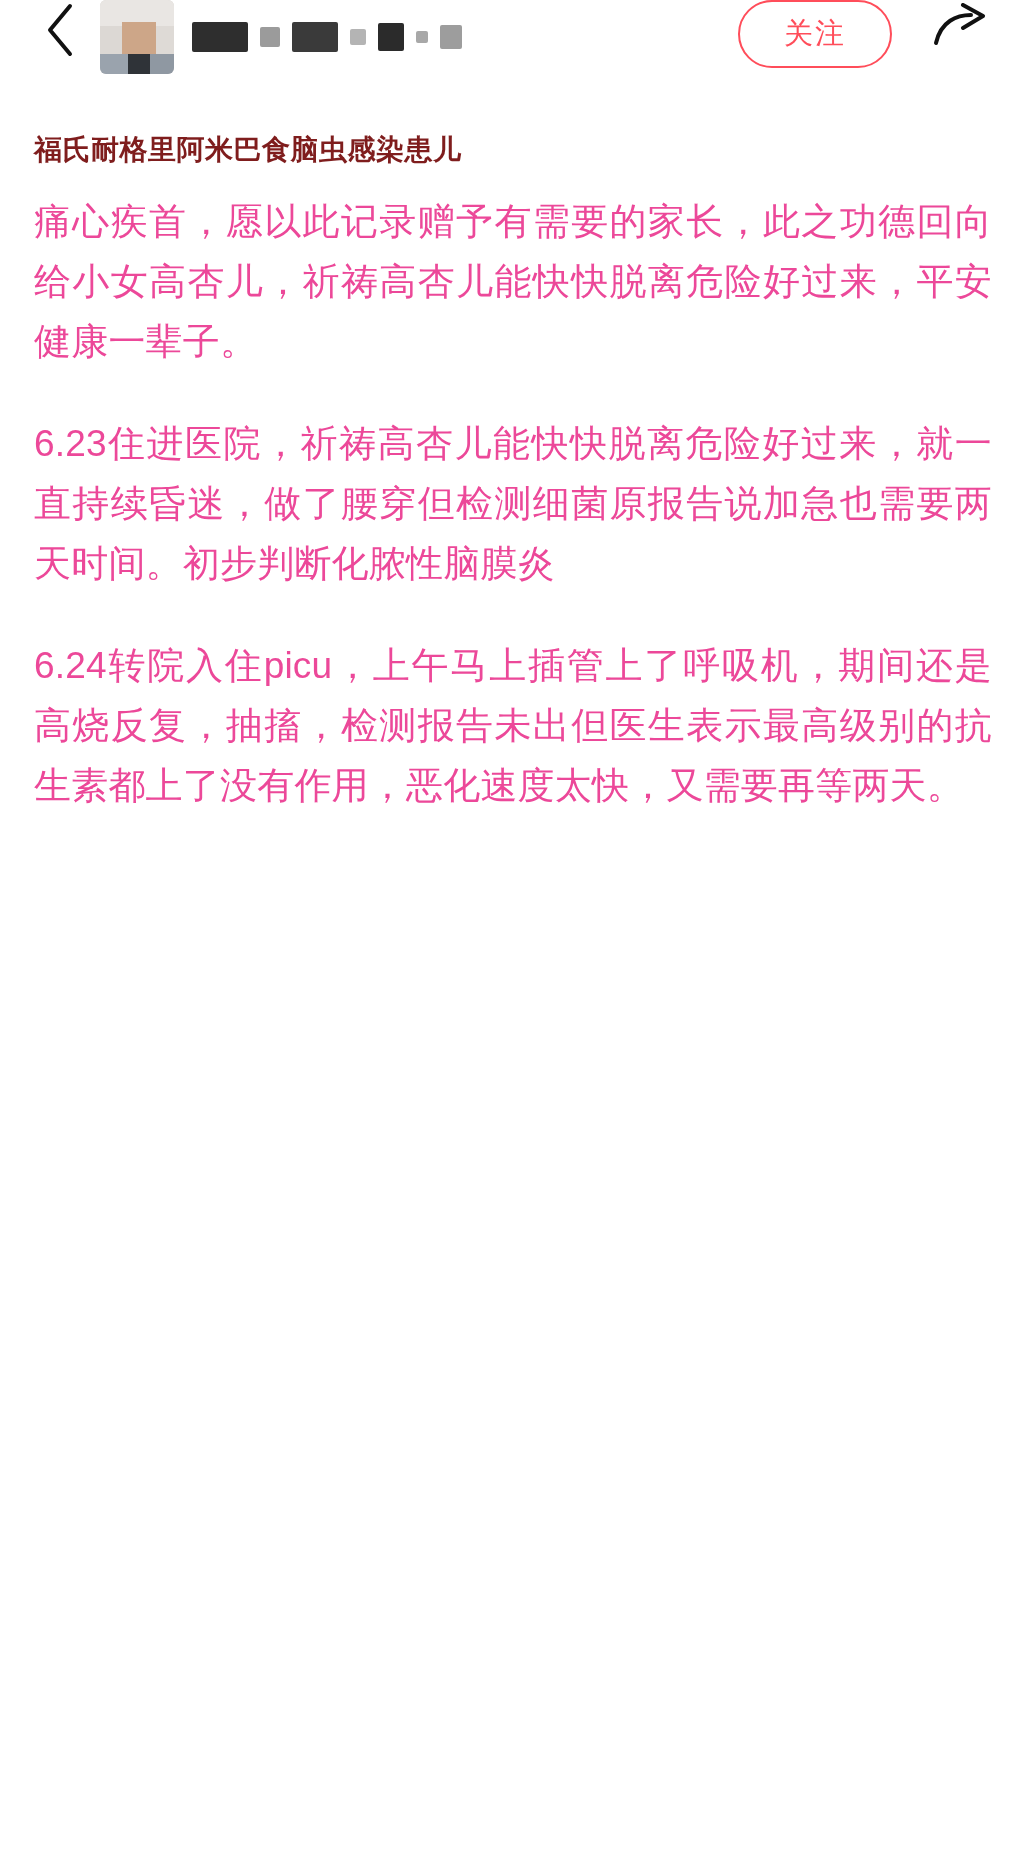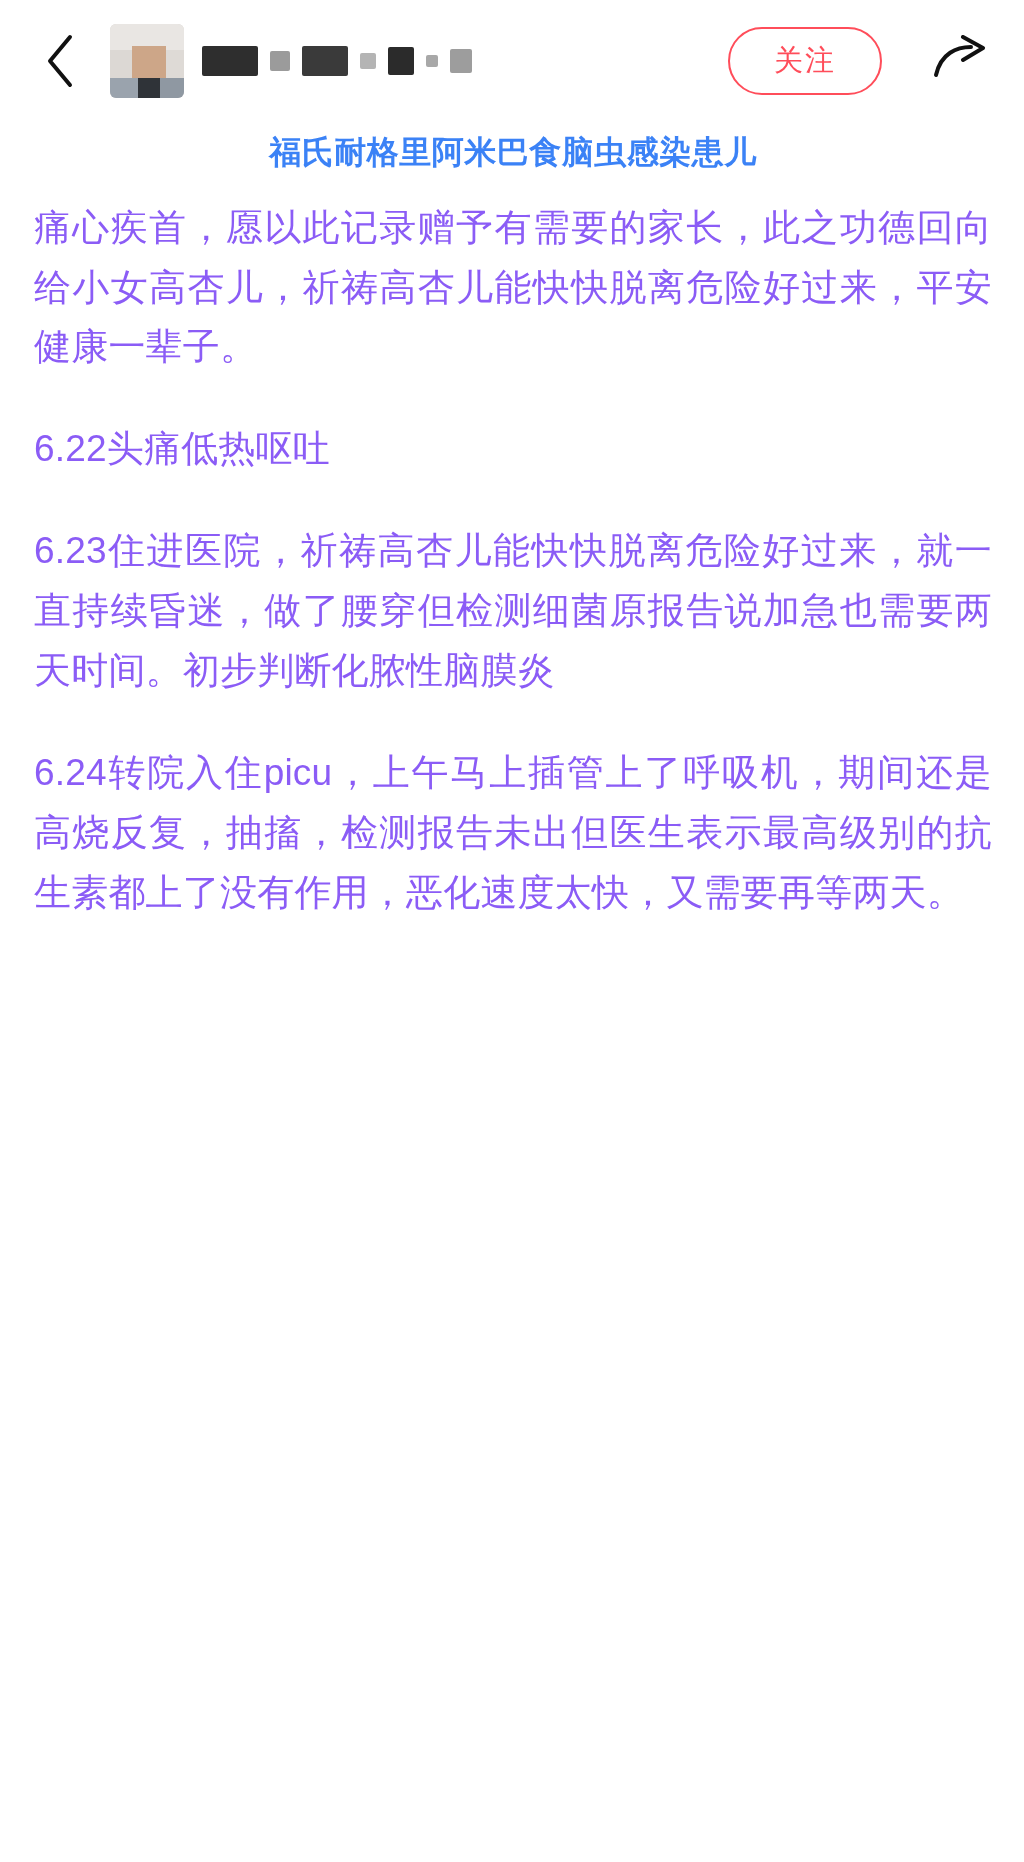--- a/index.html
+++ b/index.html
@@ -21,24 +21,23 @@
     height: 1862px;
     background: #ffffff;
     box-sizing: border-box;
   }
 
   
   .topbar {
     position: relative;
     height: 122px;
     display: flex;
-    align-items: center;
+    align-items: flex-start;
     padding: 0 34px 0 38px;
     box-sizing: border-box;
-    gap: 10px;
   }
 
   .back-button {
     width: 46px;
     height: 60px;
     flex: 0 0 auto;
     display: flex;
     align-items: center;
     justify-content: center;
     cursor: pointer;
@@ -125,34 +124,33 @@
     cursor: pointer;
   }
 
   
   .article {
     padding: 0 32px 0 34px;
     box-sizing: border-box;
   }
 
   .article-title {
-    font-size: 32px;
+    font-size: 28px;
     font-weight: bold;
     letter-spacing: 0.5px;
-    color: #3b82f6;
+    color: #7f1d1d;
     line-height: 1.3;
     margin: 10px 0 24px 0;
     font-family: "Liberation Sans", sans-serif;
-    text-align: center;
   }
 
   .para {
     font-size: 37px;
     line-height: 1.62;
-    color: #8b5cf6;
+    color: #ec4899;
     letter-spacing: 0.2px;
     margin: 0 0 42px 0;
     text-align: justify;
     text-justify: inter-character;
     word-break: break-word;
   }
   .para.tight {
     margin-bottom: 0;
   }
   .para.nogap {
@@ -207,21 +205,20 @@
     </div>
   </div>
 
   <div class="article">
 
     <div class="article-title">福氏耐格里阿米巴食脑虫感染患儿</div>
 
     <p class="para">痛心疾首，愿以此记录赠予有需要的家长，此之功德回向给小女高杏儿，祈祷高杏儿能快快脱离危险好过来，平安健康一辈子。</p>
 
 
-    <p class="para nogap">6.22头痛低热呕吐</p>
 
     <p class="para">6.23住进医院，祈祷高杏儿能快快脱离危险好过来，就一直持续昏迷，做了腰穿但检测细菌原报告说加急也需要两天时间。初步判断化脓性脑膜炎</p>
 
     <p class="para">6.24转院入住picu，上午马上插管上了呼吸机，期间还是高烧反复，抽搐，检测报告未出但医生表示最高级别的抗生素都上了没有作用，恶化速度太快，又需要再等两天。</p>
 
 
 
   </div>
 </div>
 

